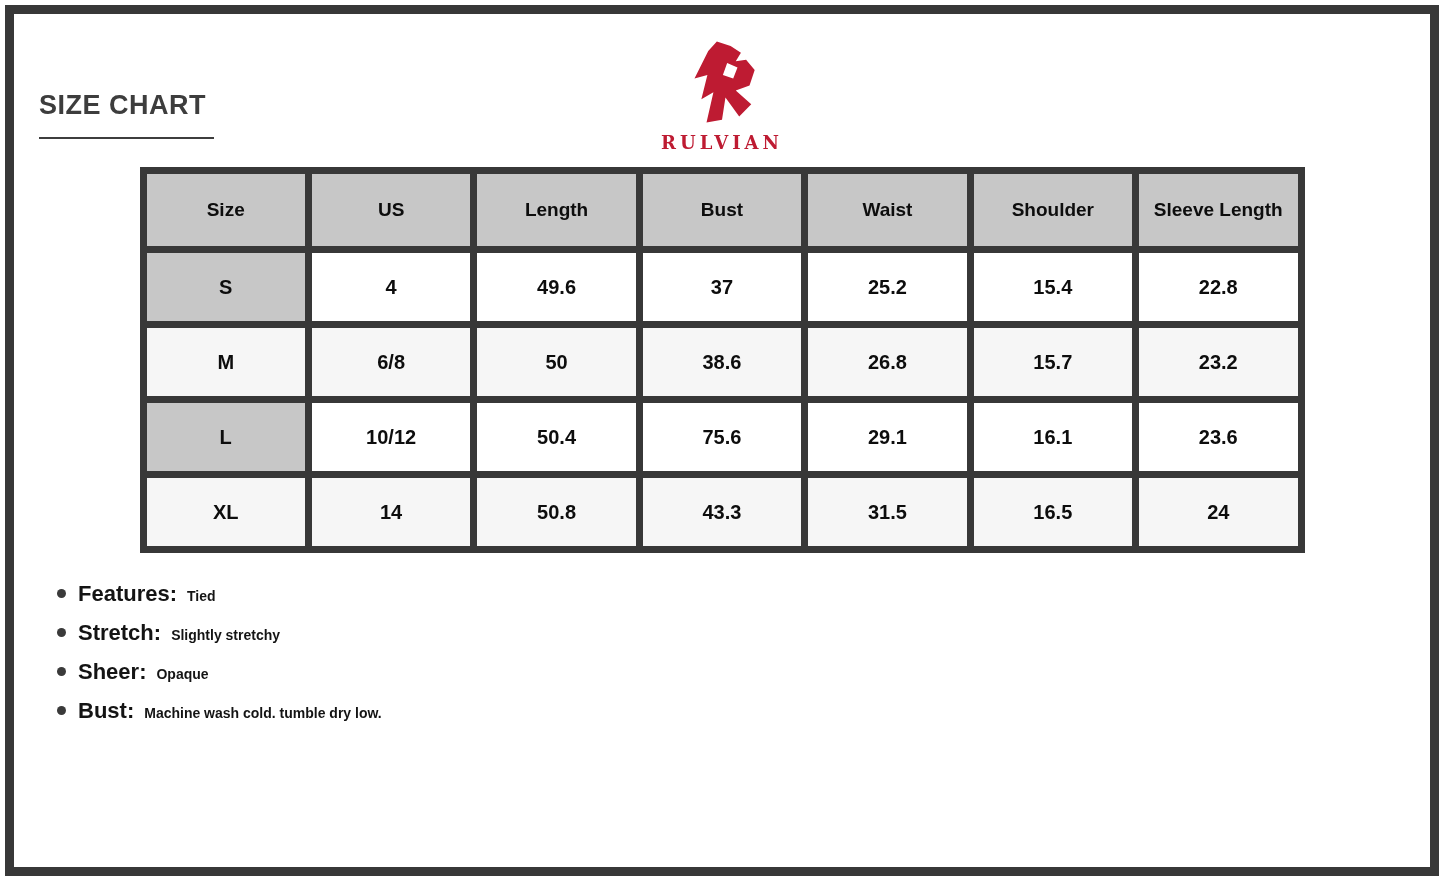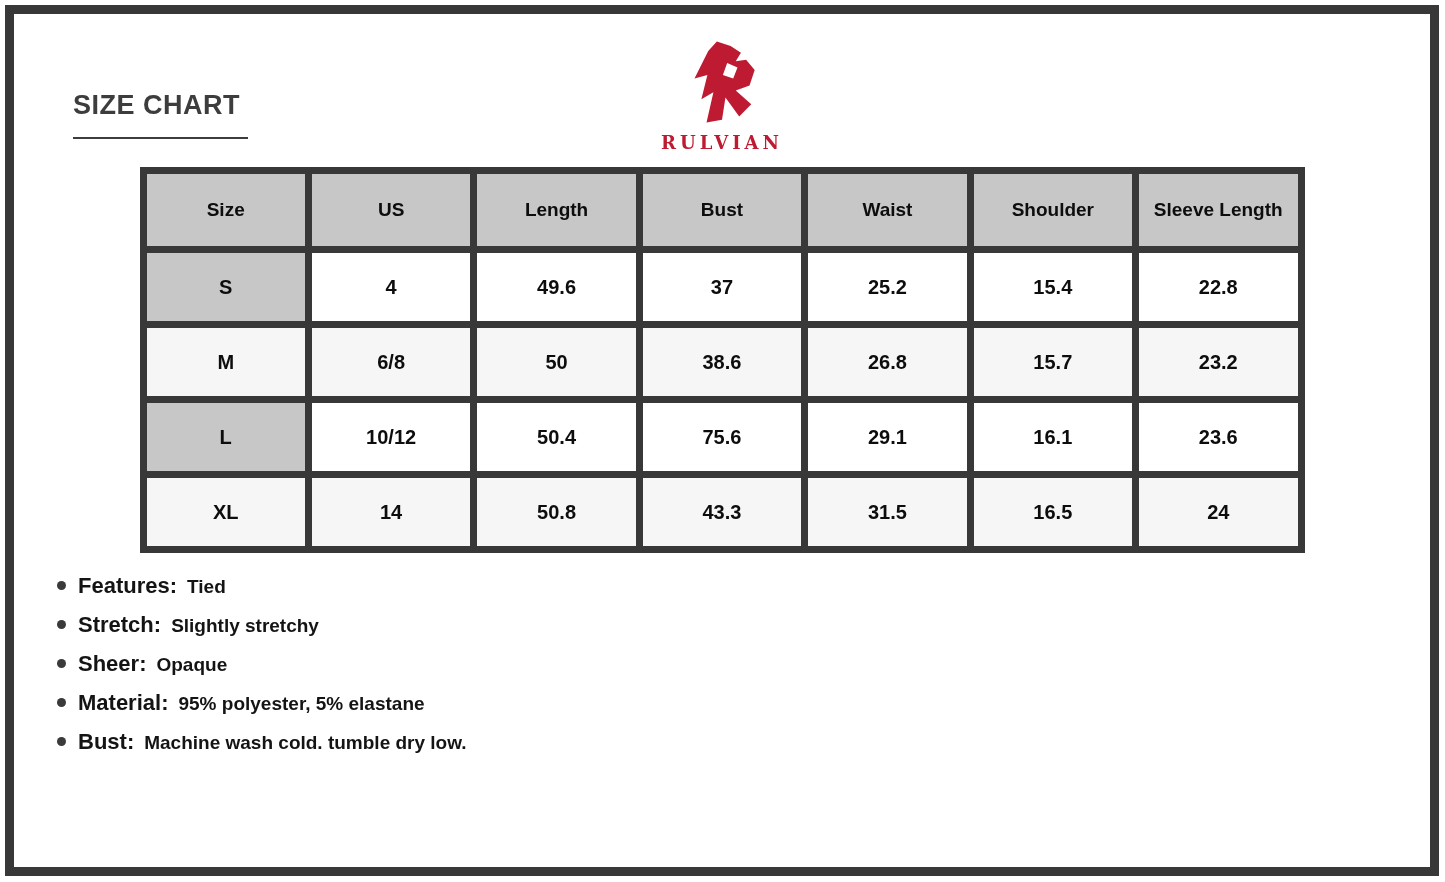--- a/index.html
+++ b/index.html
@@ -1,34 +1,34 @@
 <!DOCTYPE html>
 <html><head>
 <meta charset="utf-8">
 <style>
   html,body{margin:0;padding:0;background:#ffffff;}
   body{width:1445px;height:882px;position:relative;font-family:"Liberation Sans",sans-serif;}
   .sheet{position:absolute;left:5px;top:5px;right:6px;bottom:6px;border:9px solid #383838;background:#ffffff;box-sizing:border-box;}
   .header{position:relative;height:153px;}
-  .title-block{position:absolute;left:59px;top:76px;}
+  .title-block{position:absolute;left:25px;top:76px;}
   .title-block h1{margin:0;font-size:27px;font-weight:bold;color:#3d3d3d;letter-spacing:0.5px;font-family:"Liberation Sans",sans-serif;}
   .title-underline{width:175px;height:2px;background:#3d3d3d;margin-top:16px;}
   .brand-block{position:absolute;left:50%;transform:translateX(-50%);top:22px;text-align:center;}
   .brand-block svg{display:block;margin:0 auto;}
   .brand-name{margin-top:4px;font-family:"DejaVu Serif","Liberation Serif",serif;font-weight:bold;font-size:18px;letter-spacing:4px;color:#be1b32;}
   table.size-table{border-collapse:separate;border-spacing:7px;background:#383838;margin:0 auto;width:1165px;table-layout:fixed;}
   table.size-table th{background:#c7c7c7;height:70px;font-size:19px;font-weight:bold;color:#0d0d0d;text-align:center;vertical-align:middle;}
   table.size-table td{background:#ffffff;height:66px;font-size:20px;font-weight:bold;color:#0d0d0d;text-align:center;vertical-align:middle;}
   table.size-table tr.alt td{background:#f6f6f6;}
   table.size-table td.size-cell{background:#c7c7c7;font-size:20px;}
-  ul.details{list-style:none;margin:20px 0 0 43px;padding:0;text-align:right;}
+  ul.details{list-style:none;margin:28px 0 0 43px;padding:0;text-align:right;}
   ul.details li{display:flex;align-items:baseline;margin-bottom:13px;}
   .dot{width:9px;height:9px;border-radius:50%;background:#3a3a3a;flex:0 0 9px;align-self:center;margin-right:12px;margin-top:-2px;}
   .lbl{font-size:22px;font-weight:bold;color:#141414;margin-right:10px;}
-  .val{font-size:19px;font-weight:bold;color:#141414;}
+  .val{font-size:14px;font-weight:bold;color:#141414;}
 </style>
 </head>
 <body>
 
 <div class="sheet">
 
   <div class="header">
     <div class="title-block">
       <h1>SIZE CHART</h1>
       <div class="title-underline"></div>
@@ -106,23 +106,18 @@
         <span class="lbl">Stretch:</span>
         <span class="val">Slightly stretchy</span>
       </li>
       <li>
         <span class="dot"></span>
         <span class="lbl">Sheer:</span>
         <span class="val">Opaque</span>
       </li>
       <li>
         <span class="dot"></span>
-        <span class="lbl">Material:</span>
-        <span class="val">95% polyester, 5% elastane</span>
-      </li>
-      <li>
-        <span class="dot"></span>
         <span class="lbl">Bust:</span>
         <span class="val">Machine wash cold. tumble dry low.</span>
       </li>
     </ul>
 
 </div>
 
 </body></html>

